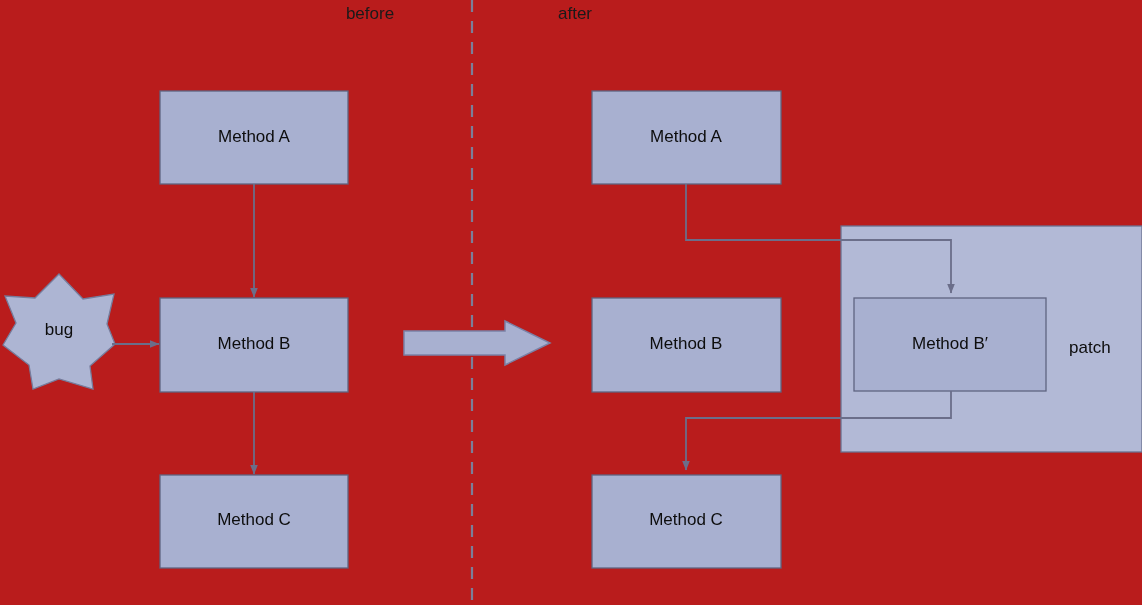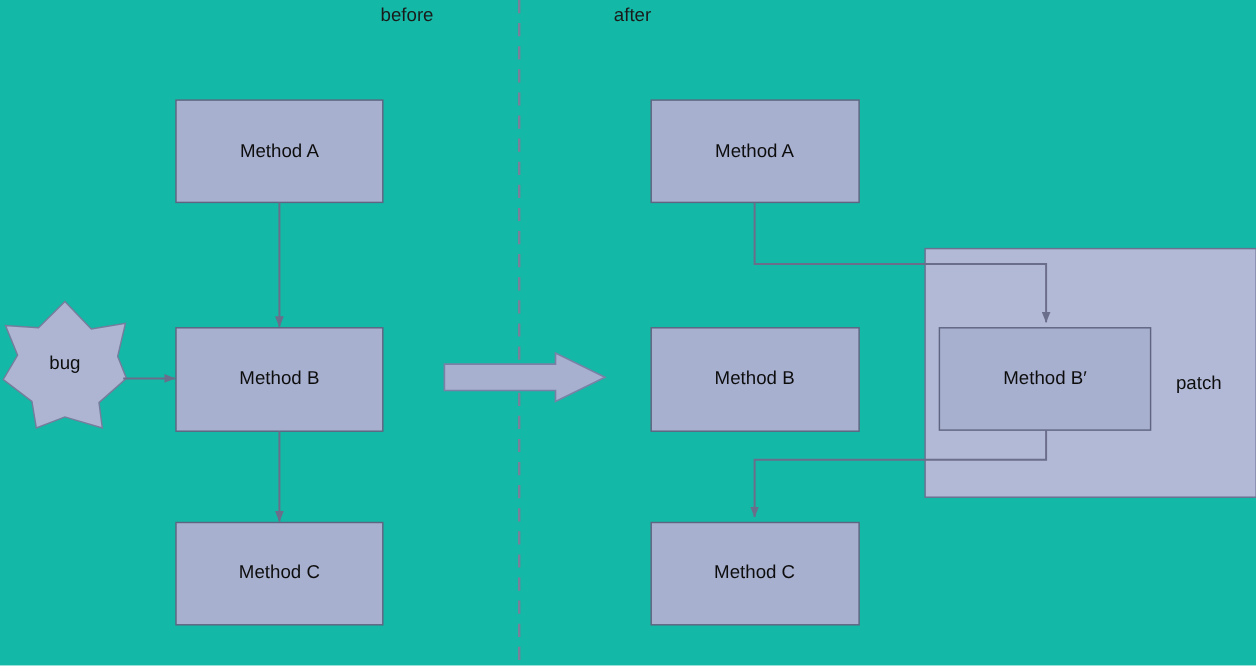--- a/index.html
+++ b/index.html
@@ -7,21 +7,21 @@
     padding: 0;
     background: #ffffff;
   }
   body {
     font-family: "Liberation Sans", sans-serif;
   }
   #canvas {
     position: relative;
     width: 1142px;
     height: 605px;
-    background: #14b8a6;
+    background: #b91c1c;
     overflow: hidden;
   }
   #diagram-svg {
     position: absolute;
     left: 0;
     top: 0;
     width: 1142px;
     height: 605px;
   }
   .node-label {

